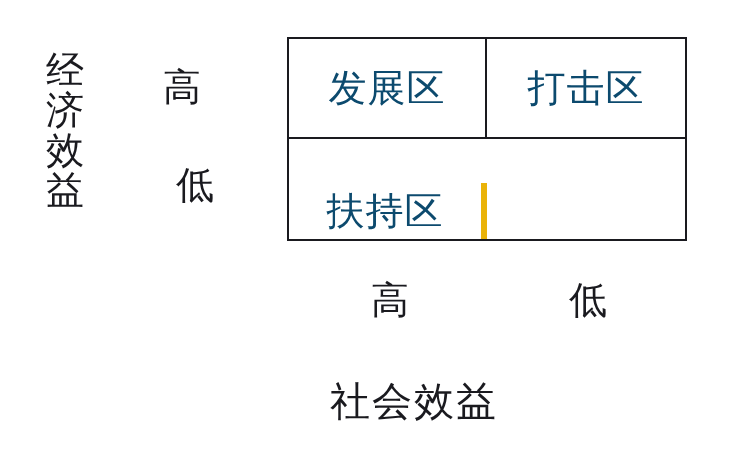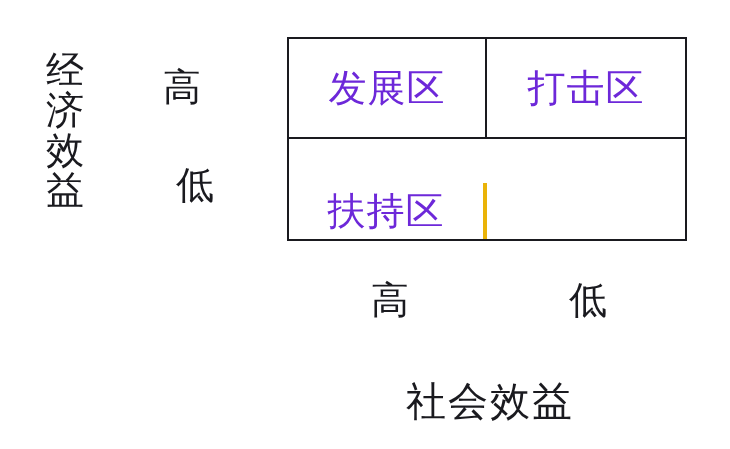--- a/index.html
+++ b/index.html
@@ -68,49 +68,49 @@
     grid-template-rows: 1fr 1fr;
     background: #ffffff;
   }
   .cell {
     box-sizing: border-box;
     display: flex;
     align-items: center;
     justify-content: center;
     font-size: 38px;
     line-height: 1;
-    color: #6d28d9;
+    color: #0c4a6e;
     letter-spacing: 1px;
     background: transparent;
   }
   
   .cell--tl { border-right: 2px solid #1a1a1f; border-bottom: 2px solid #1a1a1f; }
   .cell--tr { border-bottom: 2px solid #1a1a1f; }
-  .cell--bl { border-right: 4px solid #eab308; margin-top: 44px; }
+  .cell--bl { border-right: 6px solid #eab308; margin-top: 44px; }
   .cell--br { }
 
   
   .col-label {
     position: absolute;
     width: 70px;
     text-align: center;
     font-size: 38px;
     line-height: 1;
     color: #1a1a1f;
   }
   .col-label--high { left: 355px; top: 281px; }
   .col-label--low  { left: 553px; top: 281px; }
 
   
   .x-axis-title {
     position: absolute;
     left: 330px;
     top: 381px;
     width: 320px;
-    text-align: center;
+    text-align: left;
     font-size: 40px;
     line-height: 1;
     letter-spacing: 2px;
     color: #1a1a1f;
   }
 </style>
 </head>
 <body>
 
 <div id="canvas">

